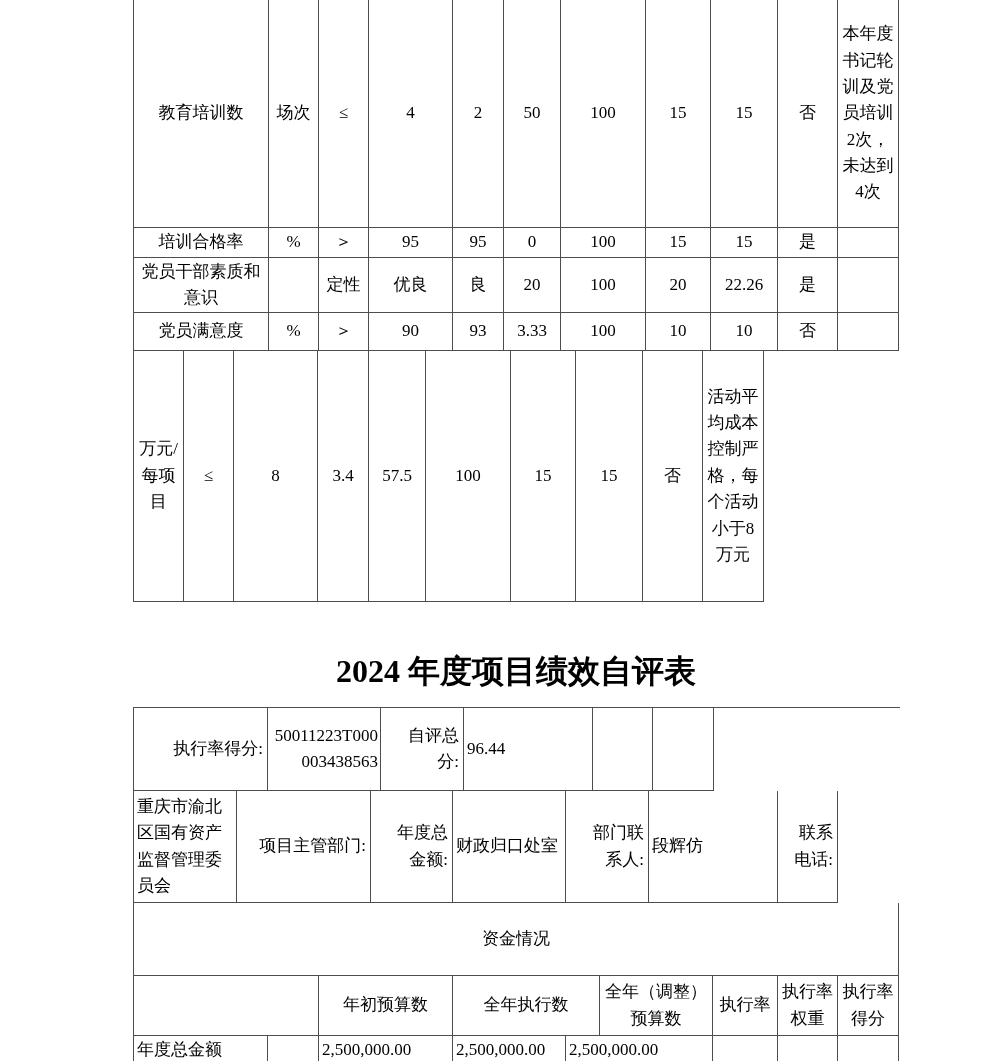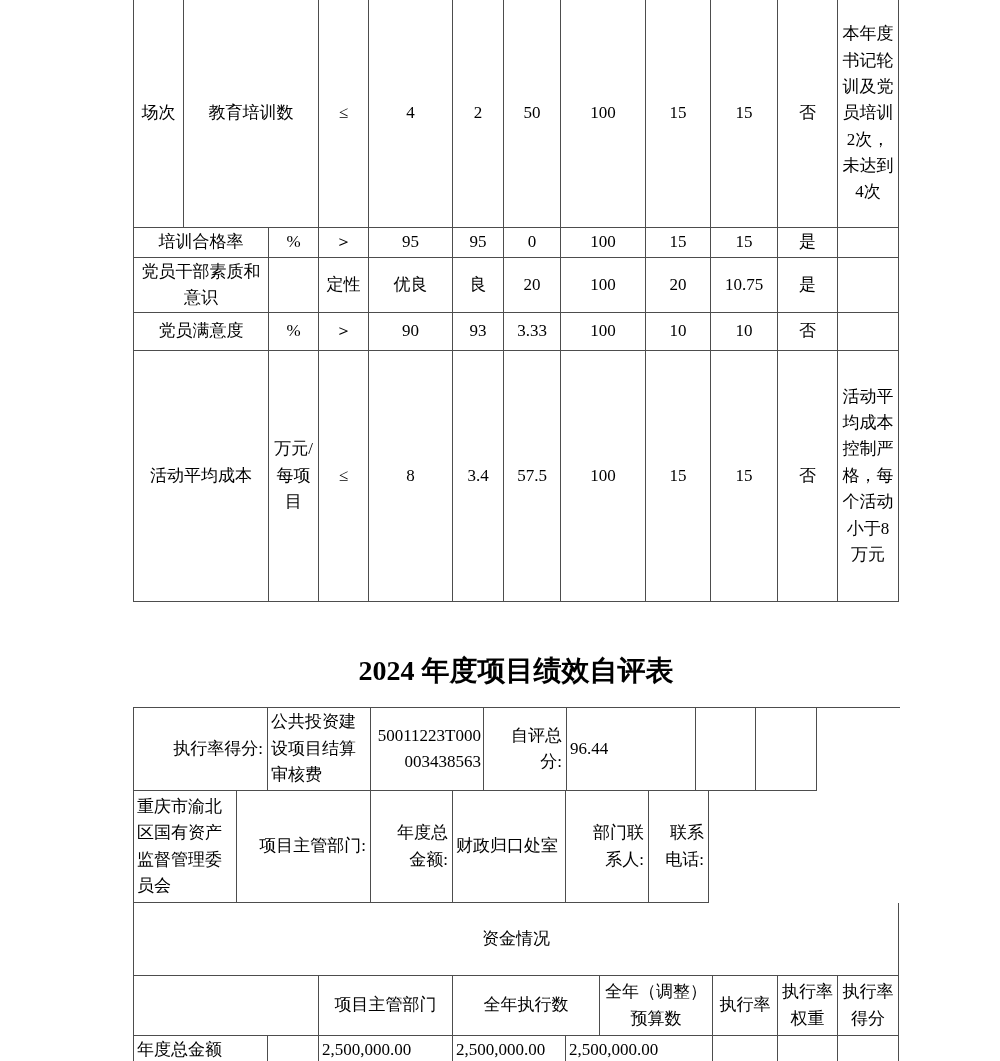--- a/index.html
+++ b/index.html
@@ -26,34 +26,34 @@
   
   .w134{width:134px}.w103{width:103px}.w82{width:82px}.w113{width:113px}.w83{width:83px}
   .w129{width:129px}.w185{width:185px}.w147{width:147px}.w765{width:765px}
   
   .lab{justify-content:flex-end;text-align:right;padding-left:12px;padding-right:4px;}
   .val{justify-content:flex-start;text-align:left;padding-left:3px;padding-right:2px;}
   .ba{word-break:break-all;text-align:right;}
   .topalign{align-items:flex-start;padding-top:4px;line-height:1.2;}
   .doc-title{
     position:absolute;left:133px;top:648px;width:766px;text-align:center;
-    font-weight:bold;font-size:28px;line-height:46px;
+    font-weight:bold;font-size:32px;line-height:46px;
     font-family:"Liberation Serif","DejaVu Serif",serif;
   }
 </style>
 </head>
 <body>
 
 <div class="page">
 
   <div class="tbl tbl-top">
 
     <div class="row tr1">
+      <div class="cell w135">教育培训数</div>
       <div class="cell w50">场次</div>
-      <div class="cell w135">教育培训数</div>
       <div class="cell w50">≤</div>
       <div class="cell w84">4</div>
       <div class="cell w51">2</div>
       <div class="cell w57">50</div>
       <div class="cell w85">100</div>
       <div class="cell w65">15</div>
       <div class="cell w67">15</div>
       <div class="cell w60">否</div>
       <div class="cell w61">本年度书记轮训及党员培训2次，未达到4次</div>
     </div>
@@ -74,85 +74,84 @@
 
     <div class="row tr3">
       <div class="cell w135">党员干部素质和意识</div>
       <div class="cell w50"></div>
       <div class="cell w50">定性</div>
       <div class="cell w84">优良</div>
       <div class="cell w51">良</div>
       <div class="cell w57">20</div>
       <div class="cell w85">100</div>
       <div class="cell w65">20</div>
-      <div class="cell w67">10.75</div>
+      <div class="cell w67">22.26</div>
       <div class="cell w60">是</div>
       <div class="cell w61"></div>
     </div>
 
     <div class="row tr4">
       <div class="cell w135">党员满意度</div>
       <div class="cell w50">%</div>
       <div class="cell w50">＞</div>
       <div class="cell w84">90</div>
       <div class="cell w51">93</div>
       <div class="cell w57">3.33</div>
       <div class="cell w85">100</div>
       <div class="cell w65">10</div>
       <div class="cell w67">10</div>
       <div class="cell w60">否</div>
       <div class="cell w61"></div>
     </div>
 
     <div class="row tr5">
-      <div class="cell w135">活动平均成本</div>
       <div class="cell w50">万元/每项目</div>
       <div class="cell w50">≤</div>
       <div class="cell w84">8</div>
       <div class="cell w51">3.4</div>
       <div class="cell w57">57.5</div>
       <div class="cell w85">100</div>
       <div class="cell w65">15</div>
       <div class="cell w67">15</div>
       <div class="cell w60">否</div>
       <div class="cell w61">活动平均成本控制严格，每个活动小于8万元</div>
     </div>
 
   </div>
 
   <div class="doc-title">2024 年度项目绩效自评表</div>
 
   <div class="tbl tbl-bottom">
 
     <div class="row br1">
       <div class="cell w134 lab">执行率得分:</div>
-      <div class="cell w103 val">公共投资建设项目结算审核费</div>
       <div class="cell w113 val ba">50011223T000003438563</div>
       <div class="cell w83 lab">自评总分:</div>
       <div class="cell w129 val">96.44</div>
       <div class="cell w60"></div>
       <div class="cell w61"></div>
     </div>
 
     <div class="row br2">
       <div class="cell w103 val">重庆市渝北区国有资产监督管理委员会</div>
       <div class="cell w134 lab">项目主管部门:</div>
       <div class="cell w82 lab">年度总金额:</div>
       <div class="cell w113 val">财政归口处室</div>
       <div class="cell w83 lab">部门联系人:</div>
+      <div class="cell w129 val">段辉仿</div>
       <div class="cell w60 lab">联系电话:</div>
     </div>
 
     <div class="row br3">
       <div class="cell w765">资金情况</div>
     </div>
 
     <div class="row br4">
       <div class="cell w185"></div>
-      <div class="cell w134">项目主管部门</div>
+      <div class="cell w134">年初预算数</div>
       <div class="cell w147">全年执行数</div>
       <div class="cell w113">全年（调整）预算数</div>
       <div class="cell w65">执行率</div>
       <div class="cell w60">执行率权重</div>
       <div class="cell w61">执行率得分</div>
     </div>
 
     <div class="row br5">
       <div class="cell w134 val topalign">年度总金额</div>
       <div class="cell w51 topalign"></div>

